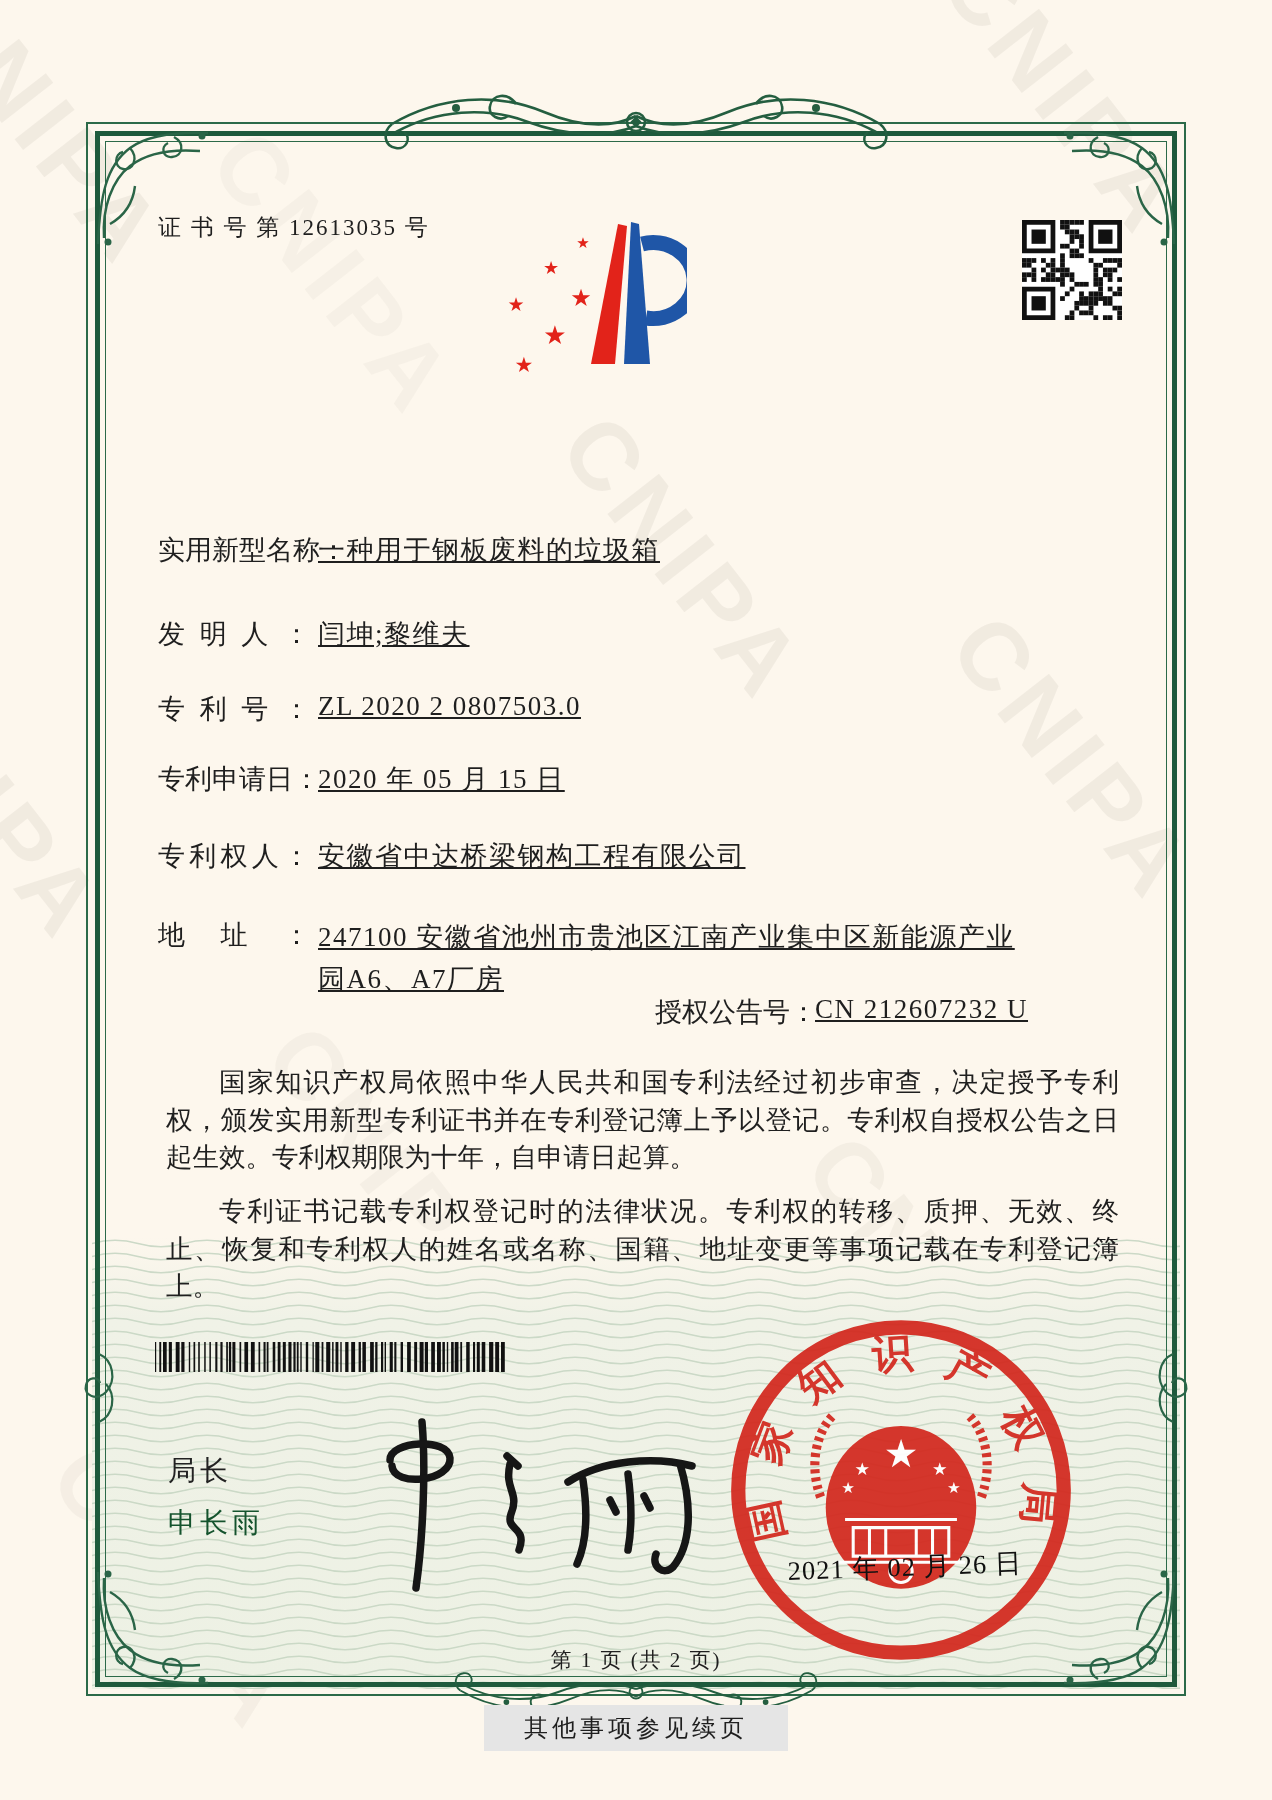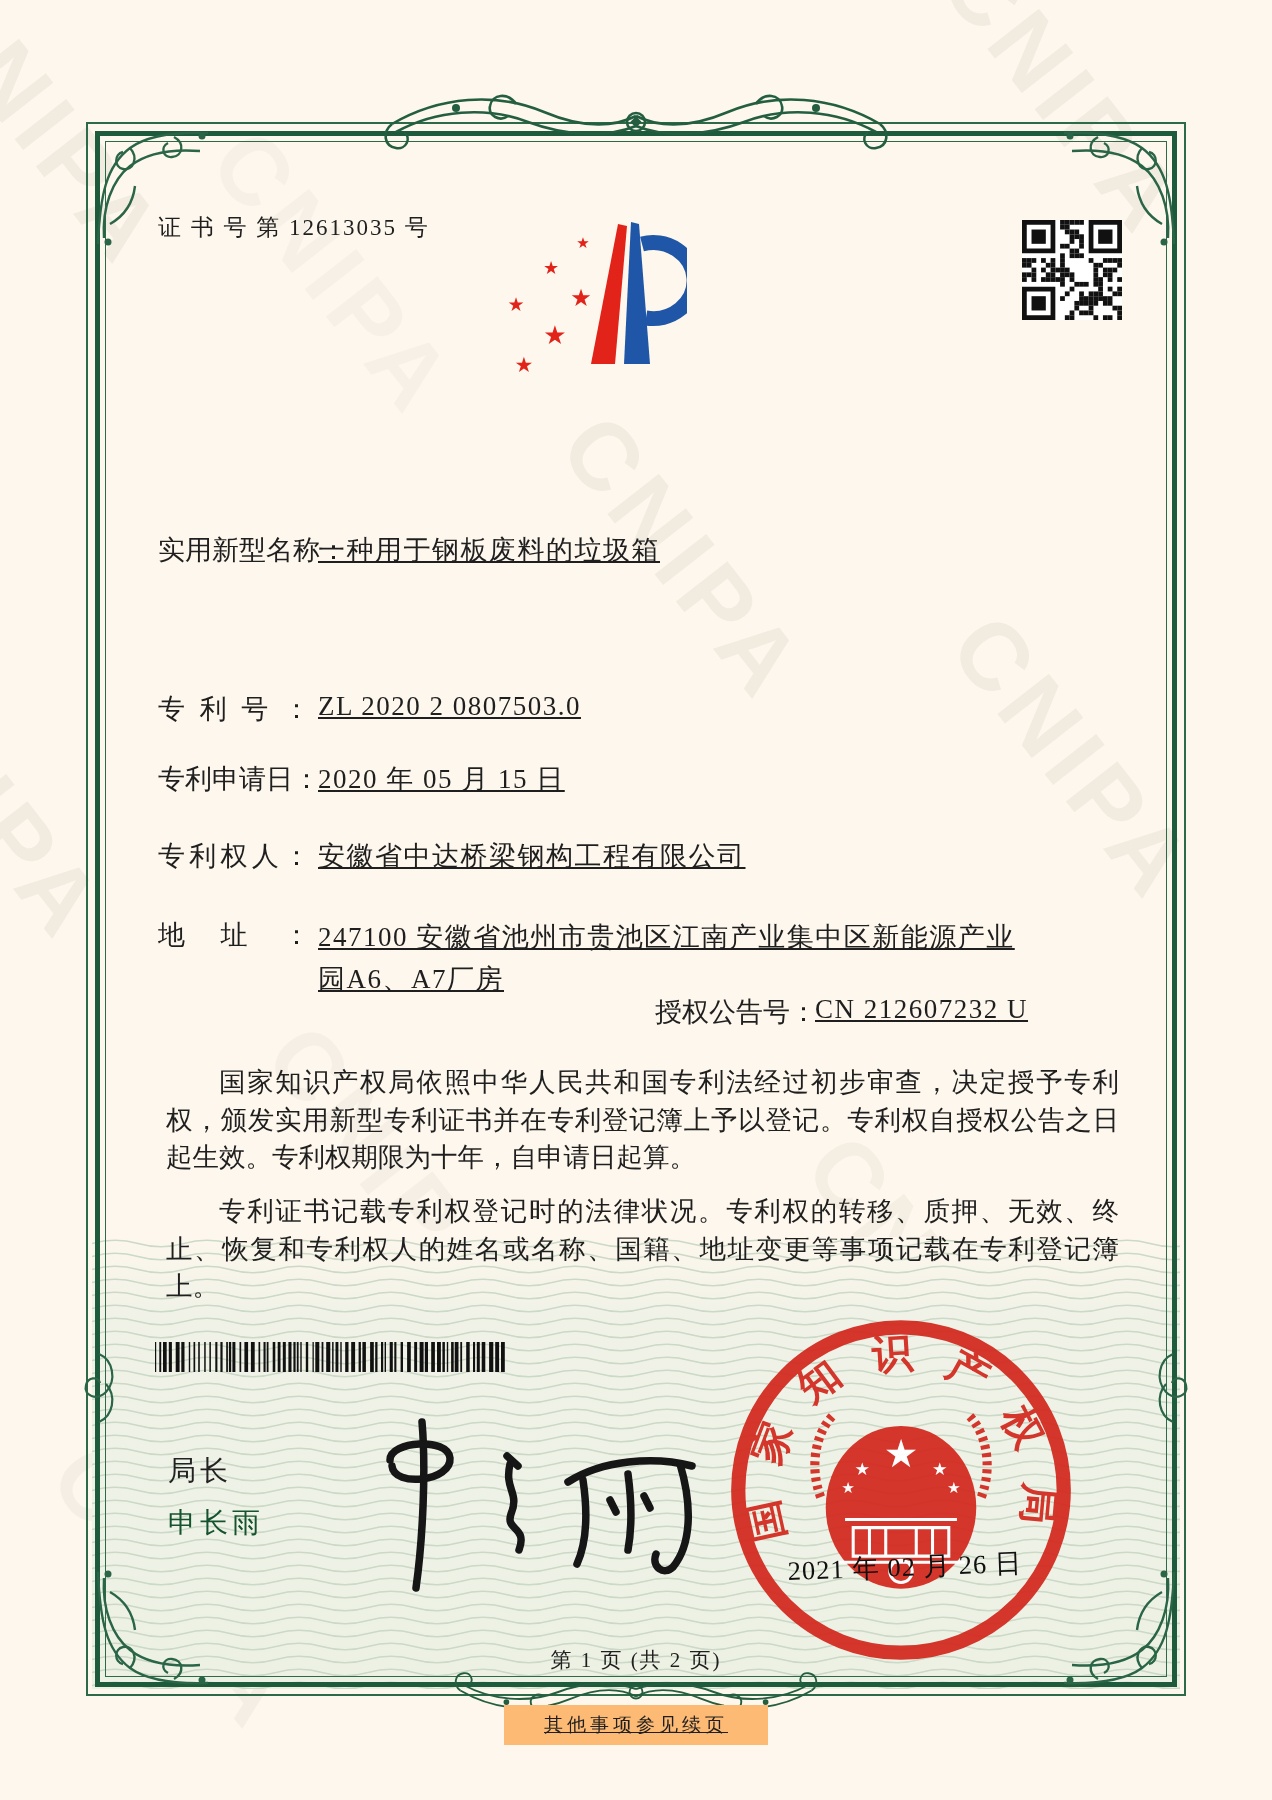--- a/index.html
+++ b/index.html
@@ -47,22 +47,22 @@
   .barcode{left:155px;top:1342px;}
   .juzhang{left:168px;top:1452px;font-size:28px;letter-spacing:4px;font-family:Liberation Mono, monospace;color:#222;}
   .shenchangyu{left:168px;top:1504px;font-size:28px;letter-spacing:4px;font-family:"Liberation Sans",sans-serif;color:#14532d;}
   .signature{left:360px;top:1408px;z-index:5;}
 
   .seal{left:723px;top:1312px;z-index:5;opacity:.93;}
   .seal-date{left:735px;top:1549px;width:340px;text-align:center;font-size:26.5px;letter-spacing:1px;
              color:#101010;z-index:6;transform:rotate(-2deg);}
 
   .page-info{left:0;top:1646px;width:100%;text-align:center;font-size:21px;letter-spacing:2px;z-index:5;}
-  .cont-note{left:50%;top:1705px;transform:translateX(-50%);background:#fdba74;
-             padding:7px 40px;font-size:19px;letter-spacing:4px;z-index:5;text-decoration:underline;}
+  .cont-note{left:50%;top:1705px;transform:translateX(-50%);background:#e5e5e5;
+             padding:7px 40px;font-size:24px;letter-spacing:4px;z-index:5;}
 
   .ornaments{position:absolute;left:0;top:0;z-index:3;pointer-events:none;}
 </style>
 </head>
 <body>
 
 <div class="page">
 
   <span class="wm wm1">CNIPA</span>
   <span class="wm wm2">CNIPA</span>
@@ -287,20 +287,23 @@
           <rect x="68" y="80" width="4" height="4"></rect>
           <rect x="72" y="80" width="4" height="4"></rect>
           <rect x="80" y="80" width="4" height="4"></rect>
         </g>
     </svg>
 
 
     <div class="abs row r-name">
       <span class="f-label">实用新型名称：</span><span class="f-value">一种用于钢板废料的垃圾箱</span>
     </div>
+    <div class="abs row r-inventor">
+      <span class="f-label">发明人：</span><span class="f-value">闫坤;黎维夫</span>
+    </div>
     <div class="abs row r-patno">
       <span class="f-label">专利号：</span><span class="f-value">ZL 2020 2 0807503.0</span>
     </div>
     <div class="abs row r-filing">
       <span class="f-label">专利申请日：</span><span class="f-value">2020 年 05 月 15 日</span>
     </div>
     <div class="abs row r-patentee">
       <span class="f-label">专利权人：</span><span class="f-value">安徽省中达桥梁钢构工程有限公司</span>
     </div>
     <div class="abs row r-address">

